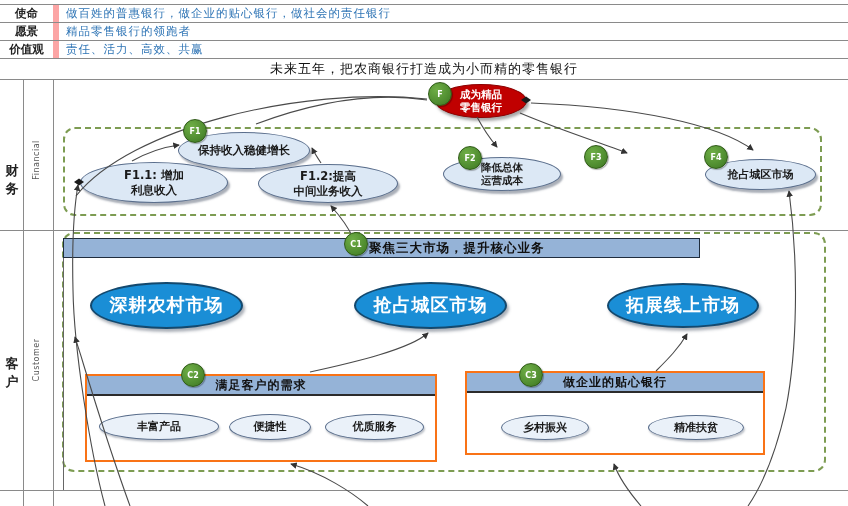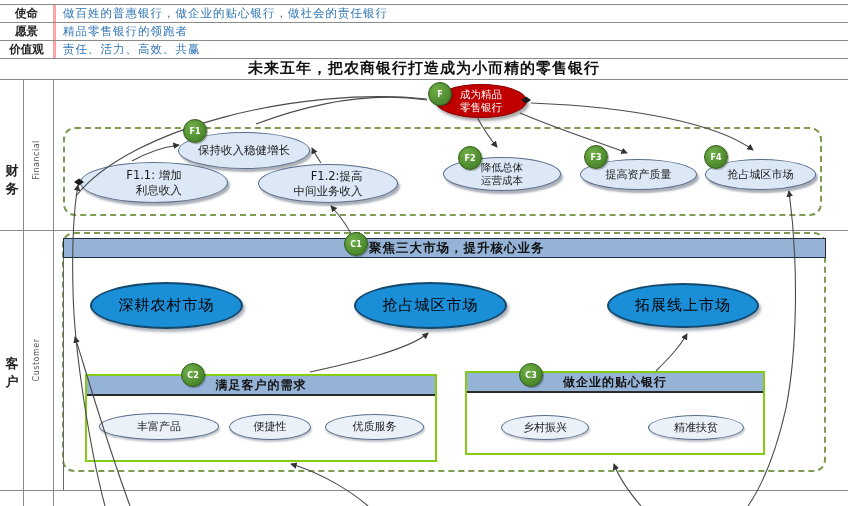--- a/index.html
+++ b/index.html
@@ -3,54 +3,54 @@
 <meta charset="utf-8">
 <style>
   html,body{margin:0;padding:0;background:#fff;}
   .stage{
     position:relative;width:848px;height:506px;overflow:hidden;
     background:#fff;font-family:"DejaVu Sans",sans-serif;color:#111;
   }
   
   .top-table{position:absolute;left:0;top:4px;width:848px;border-top:1px solid #8a8a8a;}
   .trow{display:flex;height:17px;border-bottom:1px solid #8a8a8a;align-items:center;}
-  .tlabel{width:53px;flex:0 0 53px;border-right:3px solid #fca5a5;text-align:center;
+  .tlabel{width:53px;flex:0 0 53px;border-right:6px solid #fca5a5;text-align:center;
           font-weight:bold;font-size:11.5px;color:#222;height:100%;display:flex;align-items:center;justify-content:center;}
   .tcontent{padding-left:7px;font-weight:normal;font-size:11.5px;color:#2e74b5;letter-spacing:1px;}
   .vision-row{position:absolute;left:0;top:58px;width:848px;height:21px;border-bottom:1px solid #8a8a8a;
-              display:flex;align-items:center;justify-content:center;font-weight:bold;font-size:15px;color:#111;letter-spacing:1px;}
+              display:flex;align-items:center;justify-content:center;font-weight:normal;font-size:13px;color:#111;letter-spacing:1px;}
   
   .hline{position:absolute;height:0;border-top:1px solid #8a8a8a;}
   .vline{position:absolute;width:0;border-left:1px solid #8a8a8a;}
   .vlabel{position:absolute;width:90px;height:12px;text-align:center;font-size:8px;color:#555;
           transform:rotate(-90deg);letter-spacing:.5px;}
   .cnlabel{position:absolute;width:22px;text-align:center;font-size:13px;font-weight:bold;color:#222;}
   
   .dashedbox{position:absolute;border:2px dashed #7d9c52;border-radius:12px;}
   
-  .c1bar{position:absolute;left:63px;top:238px;width:763px;height:20px;background:#95b3d7;
+  .c1bar{position:absolute;left:63px;top:238px;width:637px;height:20px;background:#95b3d7;
          border:1px solid #1f2d3d;box-sizing:border-box;}
   .c1label{position:absolute;left:305px;top:0;height:18px;line-height:18px;font-weight:bold;font-size:12.5px;color:#111;letter-spacing:1px;}
   .cust-left-edge{position:absolute;left:63px;top:258px;height:232px;width:0;border-left:1px solid #666;}
   
   .node{position:absolute;border-radius:50%;display:flex;align-items:center;justify-content:center;
-        text-align:right;font-weight:normal;white-space:pre-line;box-sizing:border-box;z-index:2;line-height:1.25;}
+        text-align:center;font-weight:bold;white-space:pre-line;box-sizing:border-box;z-index:2;line-height:1.25;}
   .light{background:#dce8f5;border:1px solid #5a6e8c;box-shadow:2px 3px 2px rgba(100,110,125,.55);color:#1a1a1a;font-size:11.5px;}
   .small-light{background:#eaf1f9;border:1px solid #5a6e8c;box-shadow:1px 2px 2px rgba(110,120,135,.45);color:#1a1a1a;font-size:11px;}
-  .blue{background:#1a8ed6;border:2px solid #14496e;color:#000000;font-size:15px;letter-spacing:1px;
+  .blue{background:#1a8ed6;border:2px solid #14496e;color:#ffffff;font-size:18px;letter-spacing:1px;
         box-shadow:2px 3px 3px rgba(90,100,115,.5);}
   .red{background:#c00000;border:1px solid #8d0000;color:#fff;font-size:10.5px;
        box-shadow:2px 3px 3px rgba(120,120,120,.65);}
   
   .badge{position:absolute;width:22px;height:22px;border-radius:50%;
          background:radial-gradient(circle at 35% 30%,#6fae46,#4e8b2f 65%,#3c6e21);
          border:1px solid #2f5a17;color:#fff;font-size:8px;font-weight:bold;
          display:flex;align-items:center;justify-content:center;z-index:6;box-shadow:1px 1px 1px rgba(0,0,0,.3);}
   
-  .subbox{position:absolute;background:#fff;border:2px solid #84cc16;box-sizing:border-box;z-index:2;}
+  .subbox{position:absolute;background:#fff;border:2px solid #f97316;box-sizing:border-box;z-index:2;}
   .subhdr{height:18px;background:#95b3d7;border-bottom:2px solid #2b2b2b;display:flex;align-items:center;
           justify-content:center;font-weight:bold;font-size:12px;color:#111;letter-spacing:1px;}
   
   svg.wires{position:absolute;left:0;top:0;z-index:4;pointer-events:none;}
 </style>
 </head>
 <body>
 
 <div class="stage">
 
@@ -91,21 +91,20 @@
 
   <div class="node red" style="left:435px;top:84px;width:92px;height:34px;">成为精品
 零售银行</div>
   <div class="node light" style="left:178px;top:132px;width:132px;height:37px;">保持收入稳健增长</div>
   <div class="node light" style="left:80px;top:162px;width:148px;height:41px;">F1.1: 增加
 利息收入</div>
   <div class="node light" style="left:258px;top:164px;width:140px;height:39px;">F1.2:提高
 中间业务收入</div>
   <div class="node light" style="left:443px;top:157px;width:118px;height:34px;font-size:10.5px;">降低总体
 运营成本</div>
-  <div class="node light" style="left:580px;top:159px;width:117px;height:31px;font-size:11px;">提高资产质量</div>
   <div class="node light" style="left:705px;top:159px;width:111px;height:31px;font-size:11px;">抢占城区市场</div>
 
   <div class="node blue" style="left:90px;top:282px;width:153px;height:47px;">深耕农村市场</div>
   <div class="node blue" style="left:354px;top:282px;width:153px;height:47px;">抢占城区市场</div>
   <div class="node blue" style="left:607px;top:283px;width:152px;height:45px;">拓展线上市场</div>
 
   <div class="subbox" style="left:85px;top:374px;width:352px;height:88px;">
     <div class="subhdr">满足客户的需求</div>
     <div class="node small-light" style="left:12px;top:37px;width:120px;height:27px;">丰富产品</div>
     <div class="node small-light" style="left:142px;top:38px;width:82px;height:26px;">便捷性</div>

